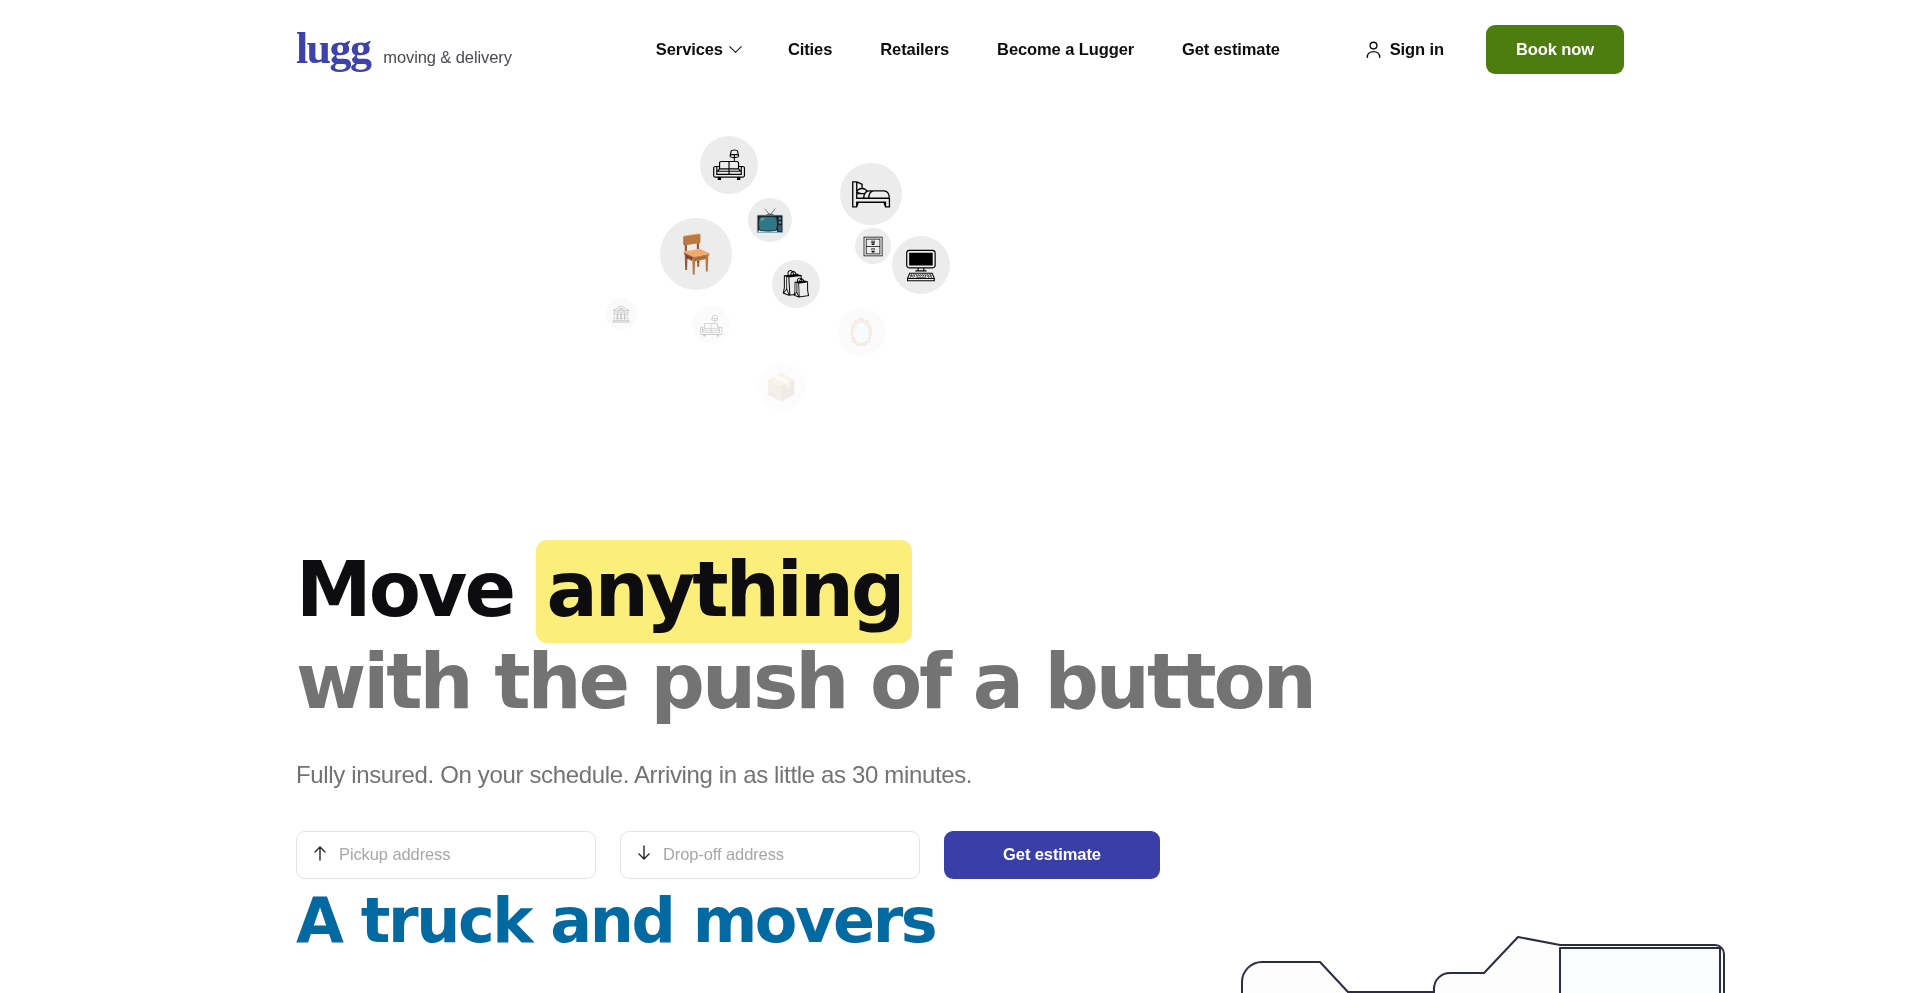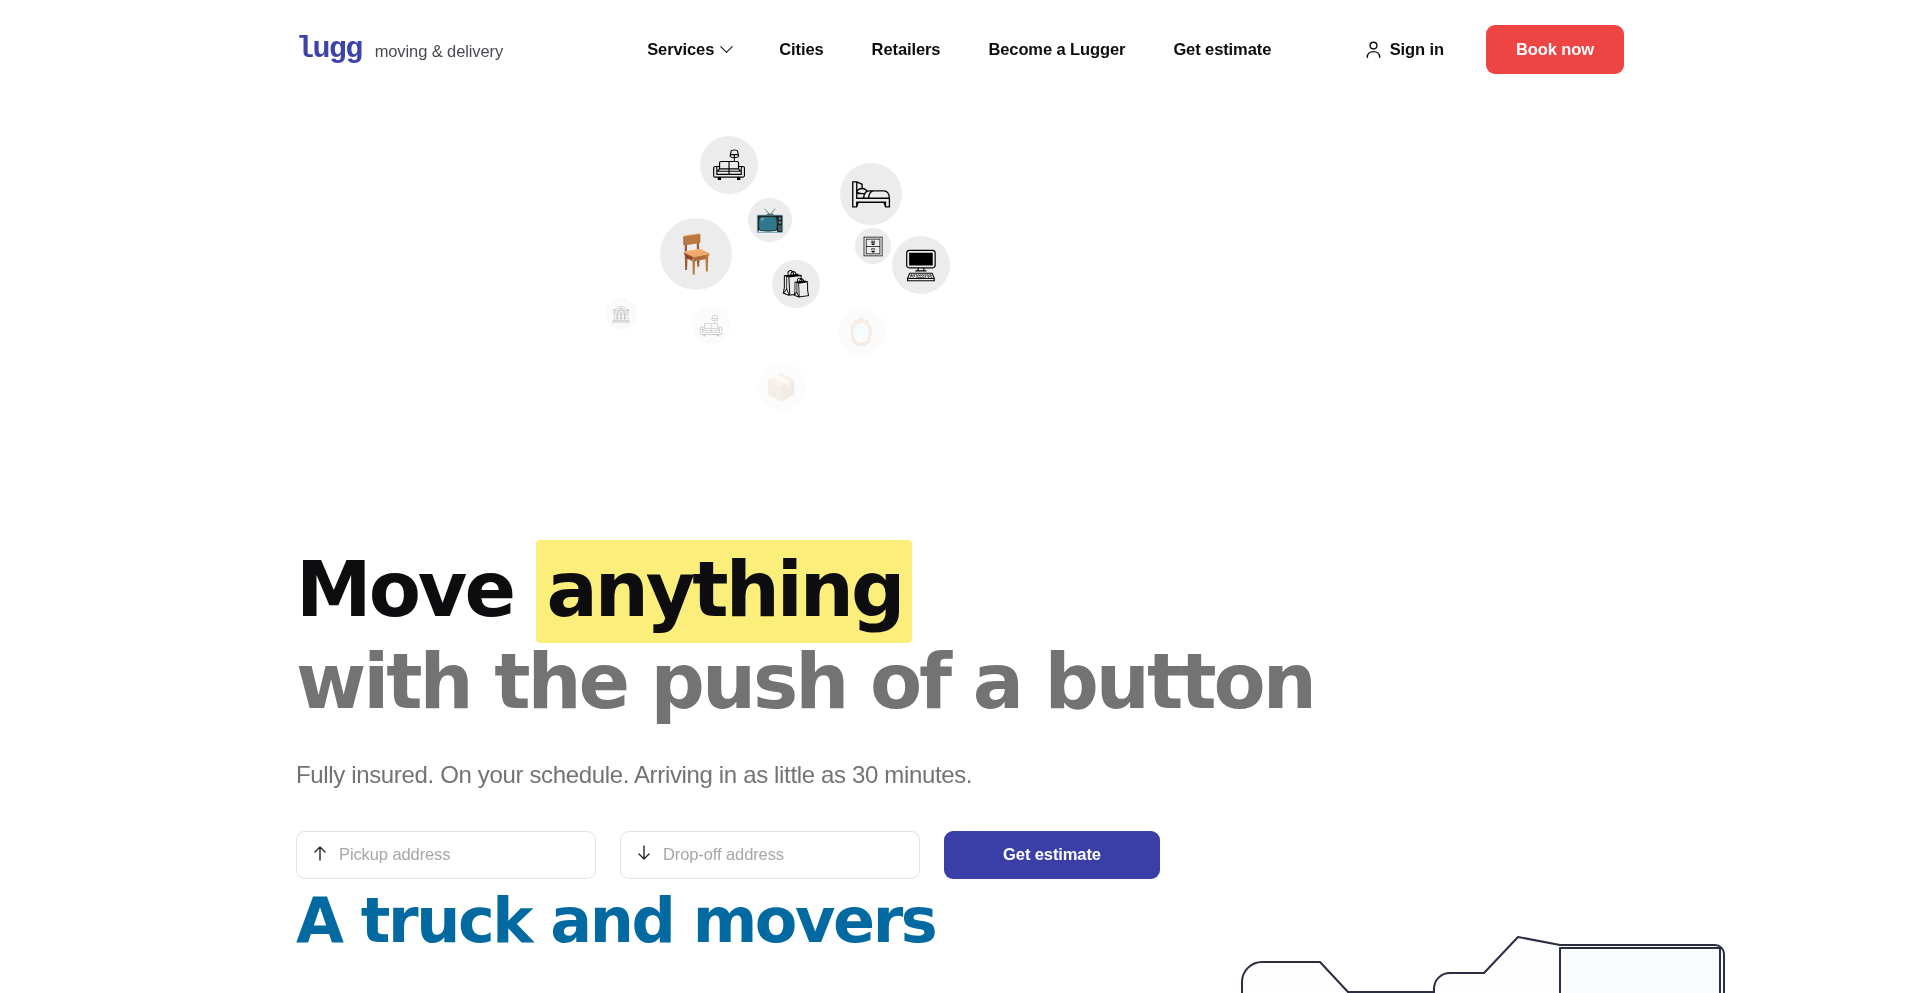--- a/index.html
+++ b/index.html
@@ -23,22 +23,22 @@
     background: #ffffff;
   }
 
   .brand {
     display: flex;
     align-items: baseline;
     gap: 13px;
     flex: 0 0 auto;
   }
   .logo-word {
-    font-family: Liberation Mono, monospace;
-    font-size: 30px;
+    font-family: Liberation Serif, serif;
+    font-size: 44px;
     font-weight: 700;
     letter-spacing: -1.6px;
     color: #3d43ab;
     line-height: 1;
   }
   .brand-tagline {
     font-size: 16.5px;
     color: #4a4a52;
     font-weight: 400;
     letter-spacing: -0.1px;
@@ -90,21 +90,21 @@
     cursor: pointer;
     letter-spacing: -0.1px;
     background: none;
     border: none;
     font-family: inherit;
     justify-content: space-between;
   }
   .person-icon { width: 15px; height: 17px; display: block; }
 
   .book-now {
-    background: #ef4444;
+    background: #4d7c0f;
     color: #ffffff;
     font-size: 16.5px;
     font-weight: 700;
     letter-spacing: -0.1px;
     border: none;
     border-radius: 9px;
     padding: 15px 30px;
     cursor: pointer;
     font-family: inherit;
     white-space: nowrap;
@@ -147,21 +147,21 @@
     font-family: "DejaVu Sans", sans-serif;
     font-size: 76px;
     font-weight: 700;
     letter-spacing: -3px;
     line-height: 1.1;
     color: #0d0d0f;
     white-space: nowrap;
   }
   .hl-mark {
     background: #fbee7a;
-    border-radius: 4px;
+    border-radius: 11px;
     padding: 5px 10px 9px 10px;
     box-decoration-break: clone;
   }
   .headline-sub {
     font-family: "DejaVu Sans", sans-serif;
     font-size: 76px;
     font-weight: 700;
     letter-spacing: -3px;
     line-height: 1.15;
     color: #737373;

